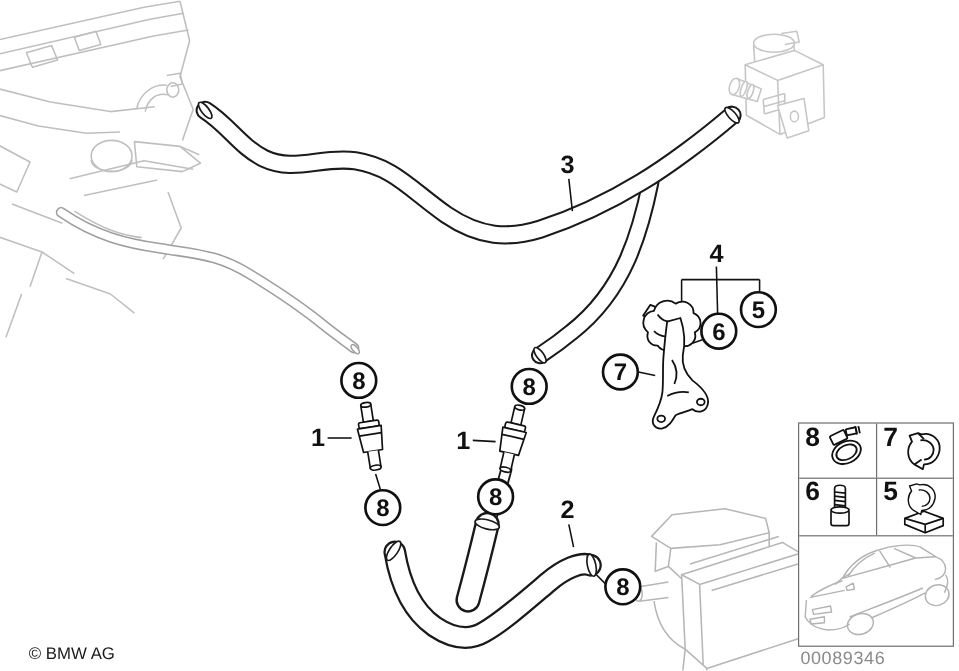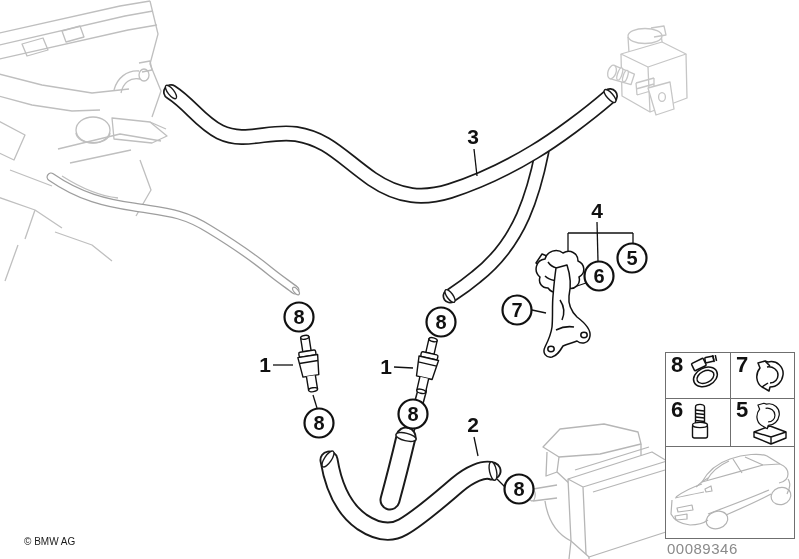--- a/index.html
+++ b/index.html
@@ -14,21 +14,21 @@
           border:1px solid #6f6f6f;box-sizing:border-box;}
   .lg-row{position:absolute;left:0;width:100%;box-sizing:border-box;}
   .lg-row.r1{top:0;height:46px;border-bottom:1px solid #6f6f6f;}
   .lg-row.r2{top:45px;height:49px;border-bottom:1px solid #6f6f6f;}
   .lg-row.r3{top:93px;height:92px;}
   .lg-cell{position:absolute;top:0;height:100%;box-sizing:border-box;}
   .lg-cell.c1{left:0;width:65px;border-right:1px solid #6f6f6f;}
   .lg-cell.c2{left:65px;width:63px;}
   .lg-num{position:absolute;left:5px;top:0px;font-size:22px;font-weight:bold;color:#111;line-height:1.1;}
   .lg-icon{position:absolute;right:1px;top:50%;transform:translateY(-50%);}
-  .copyright{position:absolute;left:24px;top:536px;font-size:10px;color:#1a1a1a;letter-spacing:0px;}
+  .copyright{position:absolute;left:24px;top:536px;font-size:14px;color:#1a1a1a;letter-spacing:0px;}
   .partnumber{position:absolute;left:667px;top:540px;font-size:15px;color:#8a8a8a;letter-spacing:0.5px;}
 </style>
 </head>
 <body>
 
 <div class="stage">
 
 <svg class="main" width="799" height="559" viewBox="0 0 799 559">
 
   <g stroke="#bfbfbf" fill="none" stroke-width="1.3" stroke-linejoin="round">

